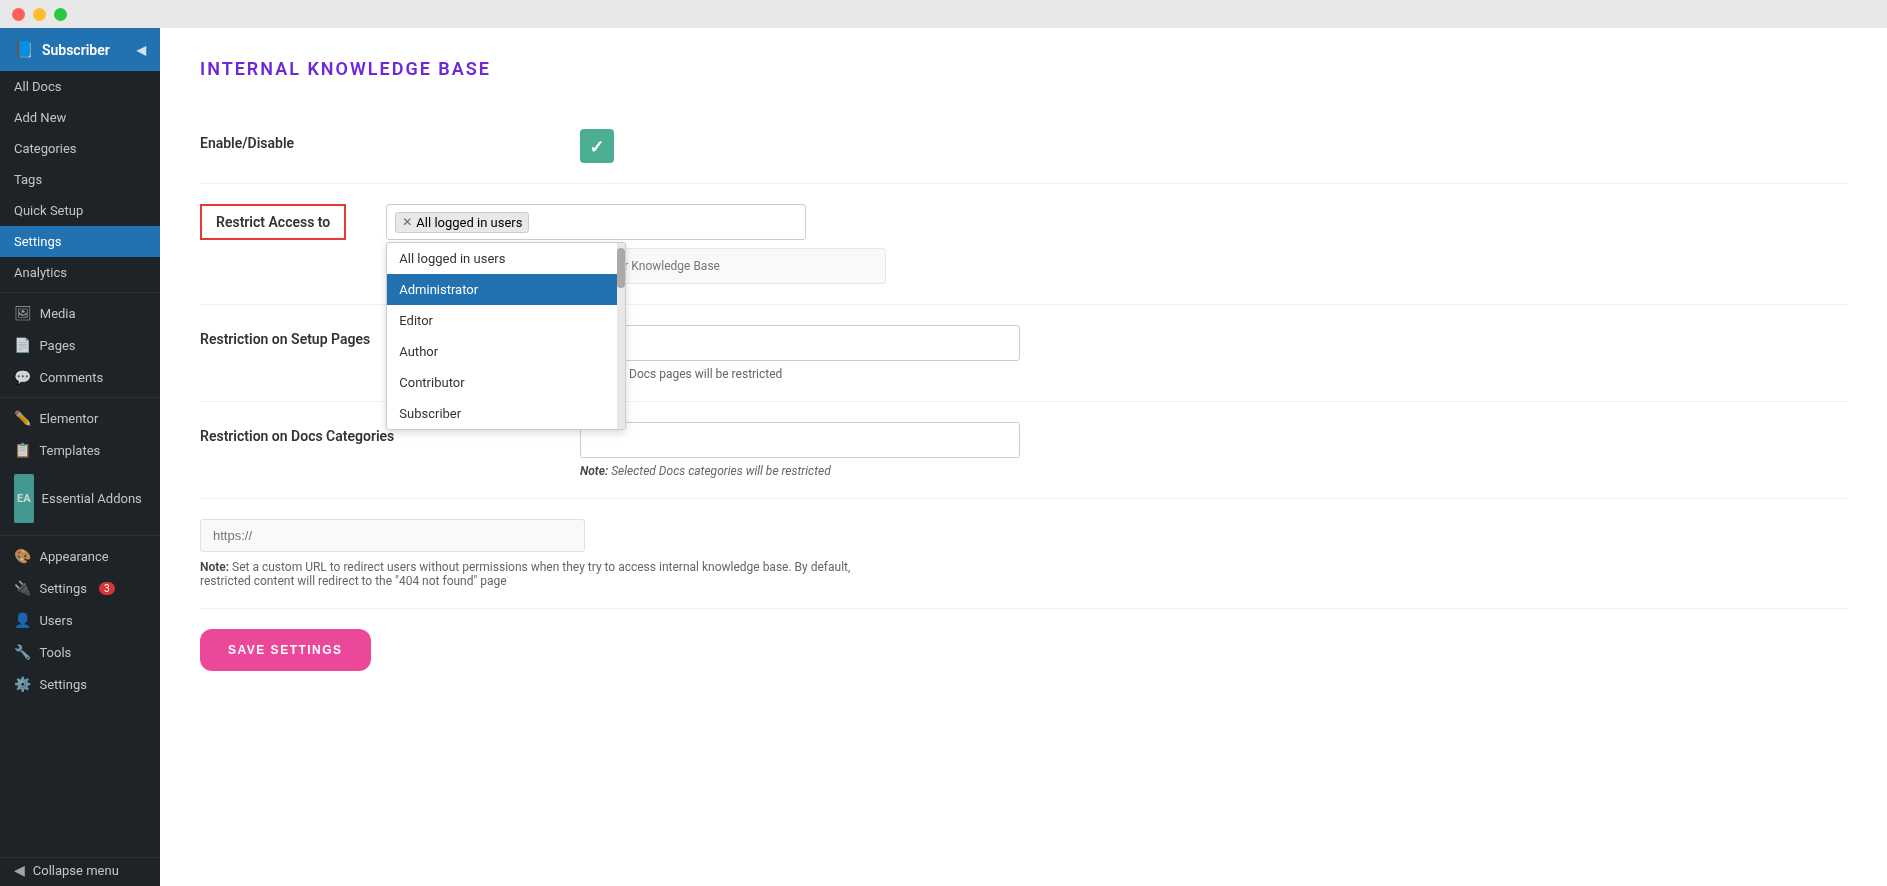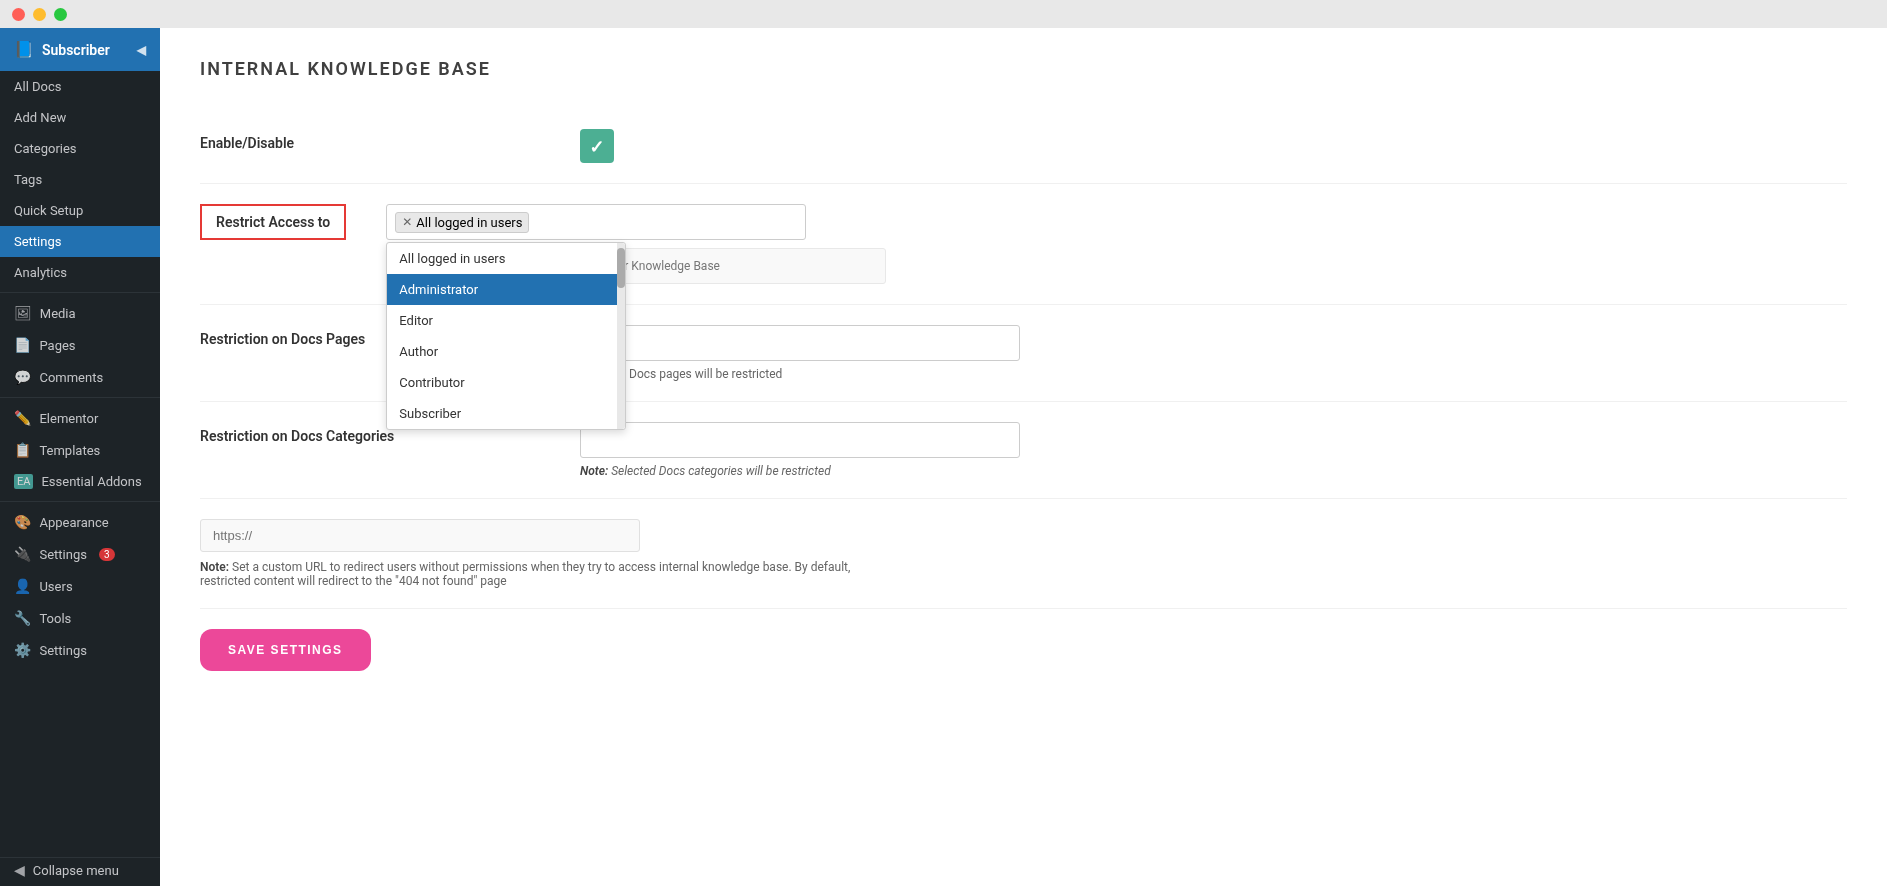--- a/index.html
+++ b/index.html
@@ -32,21 +32,21 @@
     .sidebar-item .icon { font-size: 14px; opacity: 0.8; }
     .sidebar-section { border-top: 1px solid #2c3338; margin-top: 4px; padding-top: 4px; }
     .sidebar-item.with-badge { position: relative; }
     .badge { background: #d63638; color: #fff; border-radius: 10px; font-size: 10px; padding: 1px 5px; margin-left: 4px; }
 
     
     .main {
       flex: 1; margin-top: 28px; overflow-y: auto; background: #fff; padding: 30px 40px;
     }
     .page-title {
-      font-size: 18px; font-weight: 600; color: #404040; letter-spacing: 2px; text-transform: uppercase; margin-bottom: 30px;
+      font-size: 18px; font-weight: 600; color: #6d28d9; letter-spacing: 2px; text-transform: uppercase; margin-bottom: 30px;
     }
 
     
     .settings-row {
       display: flex; align-items: flex-start; padding: 20px 0; border-bottom: 1px solid #f0f0f0; gap: 40px;
     }
     .settings-row:last-child { border-bottom: none; }
     .settings-label {
       width: 340px; min-width: 340px; font-size: 14px; font-weight: 600; color: #333; padding-top: 6px;
     }
@@ -84,21 +84,21 @@
     }
     .dropdown-scrollbar-thumb {
       position: absolute; top: 5px; right: 0; width: 8px; height: 40px; background: #aaa; border-radius: 4px;
     }
 
     .note-text { font-size: 12px; color: #666; margin-top: 8px; }
     .note-text strong { font-weight: 600; color: #444; }
 
     
     .url-input {
-      width: 440px; padding: 8px 12px; border: 1px solid #e0e0e0; border-radius: 3px; background: #f9f9f9; font-size: 13px; color: #999;
+      width: 385px; padding: 8px 12px; border: 1px solid #e0e0e0; border-radius: 3px; background: #f9f9f9; font-size: 13px; color: #999;
     }
 
     
     .save-btn {
       background: #ec4899; color: #fff; border: none; padding: 14px 28px; border-radius: 12px; font-size: 12px; font-weight: 700; letter-spacing: 1.5px; text-transform: uppercase; cursor: pointer; margin-top: 20px;
     }
 
     
     .restriction-note {
       background: #f9f9f9; border: 1px solid #e8e8e8; padding: 10px 14px; border-radius: 3px; font-size: 12px; color: #777; margin-top: 6px;
@@ -163,21 +163,21 @@
   <div class="sidebar-section">
     <div class="sidebar-item">
       <span class="icon">✏️</span>
       <span>Elementor</span>
     </div>
     <div class="sidebar-item">
       <span class="icon">📋</span>
       <span>Templates</span>
     </div>
     <div class="sidebar-item">
-      <span class="icon" style="font-size:11px;font-weight:normal;background:#4db6ac;color:#fff;padding:1px 3px;border-radius:2px;">EA</span>
+      <span class="icon" style="font-size:11px;font-weight:bold;background:#4db6ac;color:#fff;padding:18px 3px;border-radius:2px;">EA</span>
       <span>Essential Addons</span>
     </div>
   </div>
 
   <div class="sidebar-section">
     <div class="sidebar-item">
       <span class="icon">🎨</span>
       <span>Appearance</span>
     </div>
     <div class="sidebar-item with-badge">
@@ -255,21 +255,21 @@
         </div>
       </div>
       <div class="restriction-note" style="margin-top:8px; width:500px;">
         <span>All logged in users will be able to view your Knowledge Base</span>
       </div>
     </div>
   </div>
 
   
   <div class="settings-row">
-    <div class="settings-label">Restriction on Docs Pages</div>
+    <div class="settings-label">Restriction on Setup Pages</div>
     <div class="settings-control">
       <div class="select-tag-box-empty"></div>
       <div class="note-text" style="margin-top:6px;">
         <span>Selected Docs pages will be restricted</span>
       </div>
     </div>
   </div>
 
   
   <div class="settings-row">

